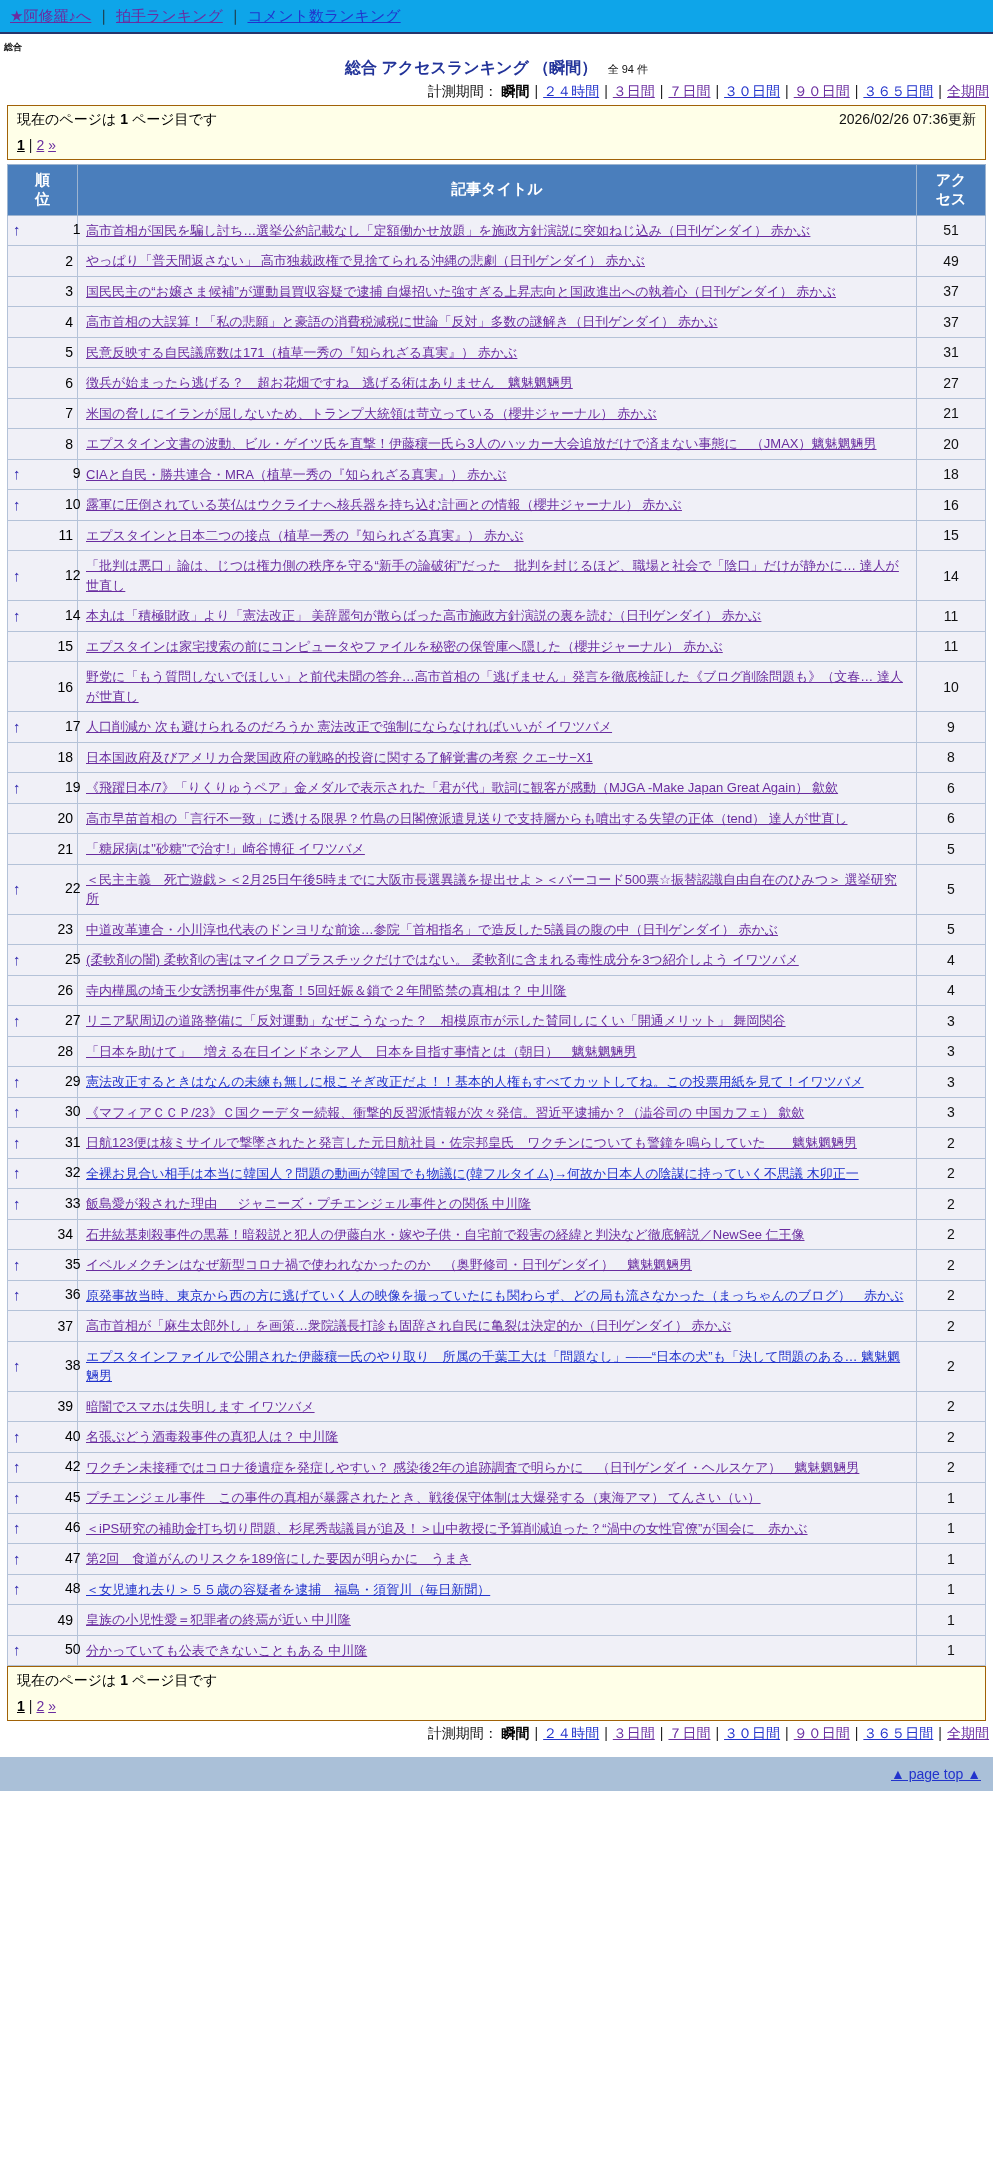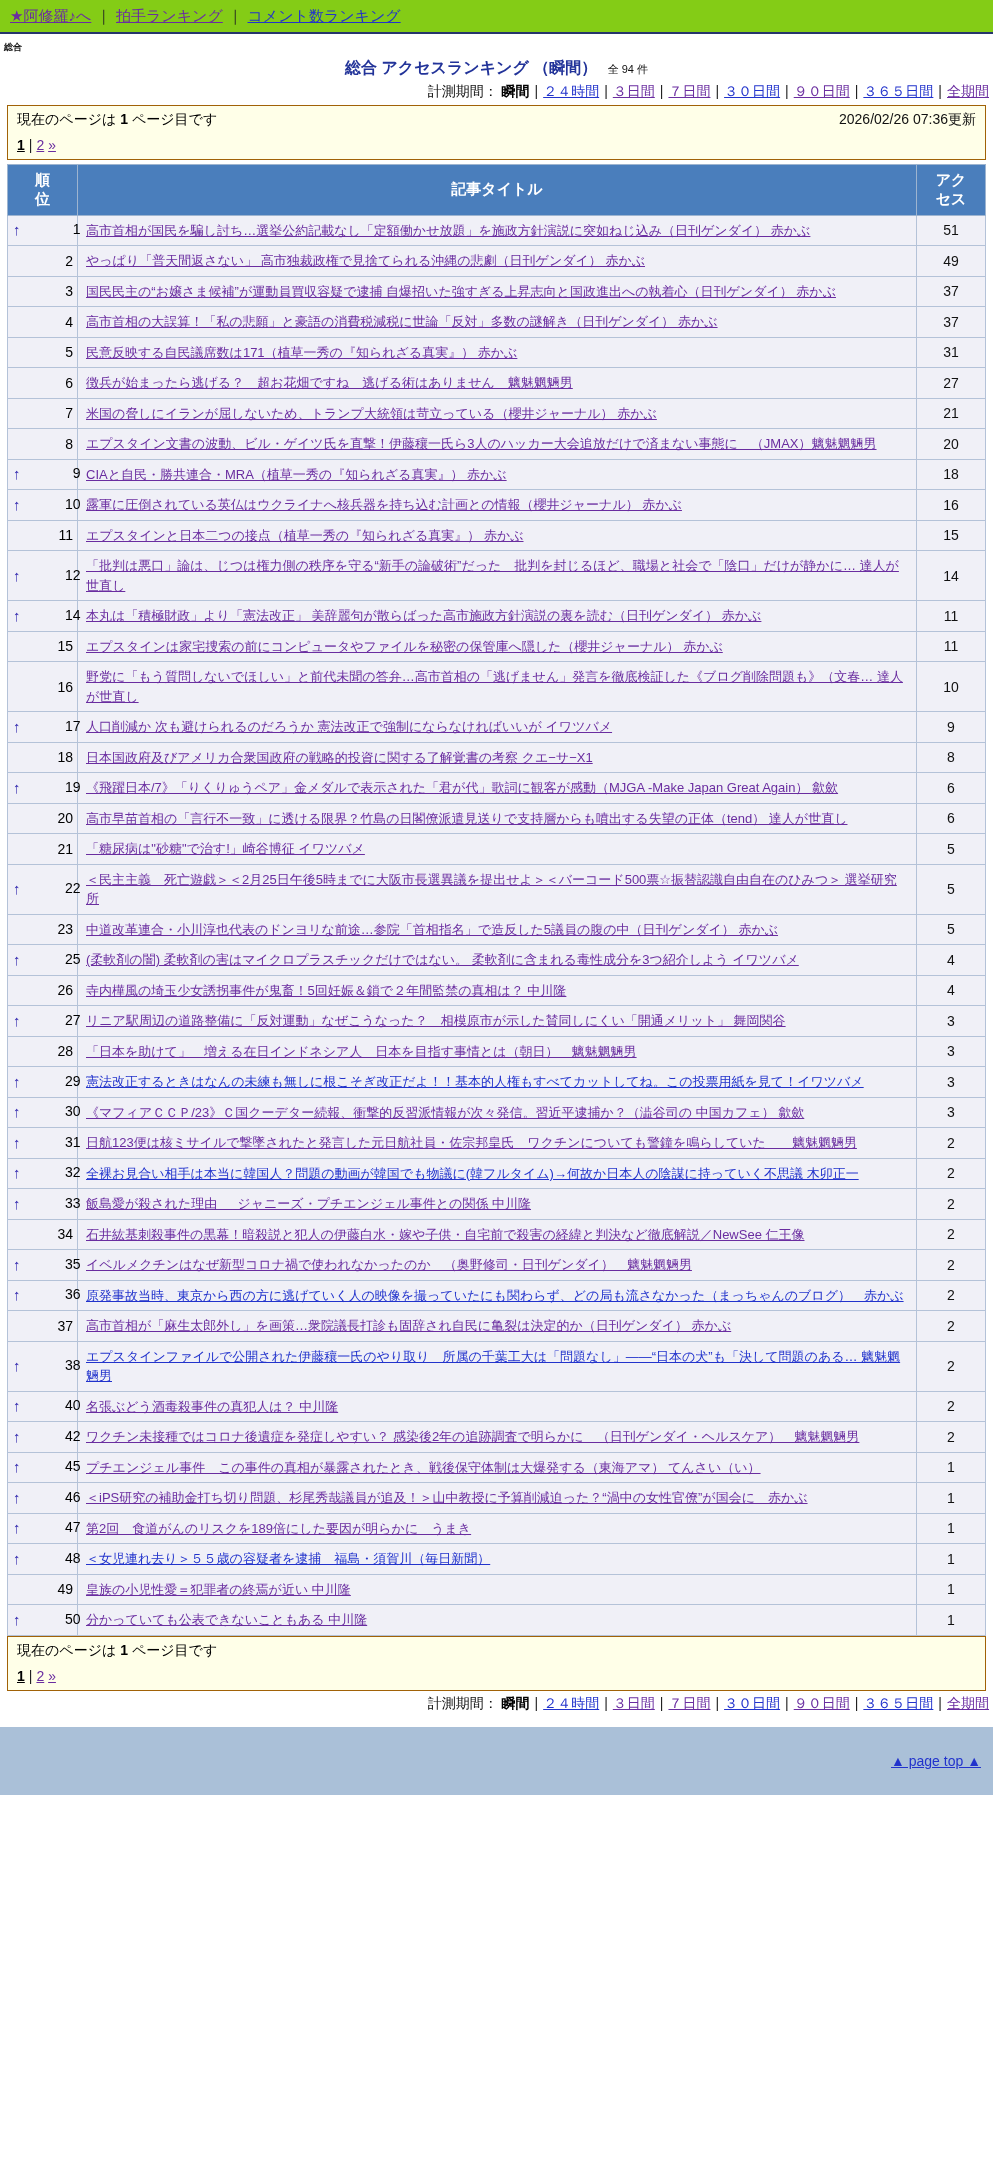--- a/index.html
+++ b/index.html
@@ -1,21 +1,21 @@
 <!DOCTYPE html>
 <html lang="ja"><head>
 <meta charset="utf-8">
 <style>
   html,body{margin:0;padding:0;background:#fff;font-family:"Liberation Sans","DejaVu Sans",sans-serif;color:#000;}
   a{text-decoration:underline;cursor:pointer;}
   .lk.visited{color:#6a2da0;}
   .lk.unvisited{color:#2233cc;}
   .sep{color:#222;margin:0 5px;}
 
-  .topnav{background:#84cc16;border-bottom:2px solid #27356b;padding:7px 10px 6px 10px;font-size:15px;}
+  .topnav{background:#0ea5e9;border-bottom:2px solid #27356b;padding:7px 10px 6px 10px;font-size:15px;}
   .topnav .lk{font-weight:normal;}
 
   .category{font-size:9px;font-weight:bold;margin:7px 0 2px 4px;color:#111;}
 
   .title-line{text-align:center;margin:4px 0 2px 0;}
   .main-title{color:#223399;font-weight:bold;font-size:16px;}
   .total-count{font-size:11px;color:#111;margin-left:6px;}
 
   .period-line{text-align:right;font-size:14px;margin:4px 4px 4px 0;color:#111;}
   .period-line b{color:#000;}
@@ -33,21 +33,21 @@
   th .stack{display:inline-block;word-break:break-all;line-height:1.25;text-align:center;}
   th.h-rank .stack{max-width:1.1em;}
   th.h-access .stack{max-width:2.15em;}
   table.rank td{border:1px solid #b4c2d8;background:#f0f0f7;vertical-align:middle;}
   td.rank-cell{width:60px;white-space:nowrap;padding:4px 4px 4px 5px;font-size:14px;}
   td.rank-cell .num{display:inline-block;width:100%;text-align:right;box-sizing:border-box;}
   .up-arrow{color:#352bb0;font-weight:bold;font-size:15px;float:left;line-height:1.2;}
   td.title-cell{padding:5px 8px;font-size:13px;line-height:1.5;}
   td.access-cell{width:42px;text-align:center;font-size:14px;padding:4px 13px;color:#111;}
 
-  .pagetop-bar{background:#aac0d8;margin-top:14px;padding:26px 12px;text-align:right;font-size:14px;}
+  .pagetop-bar{background:#aac0d8;margin-top:14px;padding:9px 12px;text-align:right;font-size:14px;}
   .pagetop-bar a{color:#2233cc;}
   .bottom-space{height:34px;}
 </style>
 </head>
 <body>
 
 <div class="topnav" id="topnav"><a class="lk visited">★阿修羅♪へ</a><span class="sep">｜</span><a class="lk visited">拍手ランキング</a><span class="sep">｜</span><a class="lk unvisited">コメント数ランキング</a></div>
 
 <div class="category">総合</div>
 
@@ -252,20 +252,25 @@
           <td class="rank-cell"><span class="num">37</span></td>
           <td class="title-cell"><a class="lk visited">高市首相が「麻生太郎外し」を画策…衆院議長打診も固辞され自民に亀裂は決定的か（日刊ゲンダイ） 赤かぶ</a></td>
           <td class="access-cell">2</td>
         </tr>
         <tr>
           <td class="rank-cell"><span class="up-arrow">↑</span><span class="num">38</span></td>
           <td class="title-cell"><a class="lk unvisited">エプスタインファイルで公開された伊藤穰一氏のやり取り　所属の千葉工大は「問題なし」――“日本の犬”も「決して問題のある… 魑魅魍魎男</a></td>
           <td class="access-cell">2</td>
         </tr>
         <tr>
+          <td class="rank-cell"><span class="num">39</span></td>
+          <td class="title-cell"><a class="lk visited">暗闇でスマホは失明します イワツバメ</a></td>
+          <td class="access-cell">2</td>
+        </tr>
+        <tr>
           <td class="rank-cell"><span class="up-arrow">↑</span><span class="num">40</span></td>
           <td class="title-cell"><a class="lk visited">名張ぶどう酒毒殺事件の真犯人は？ 中川隆</a></td>
           <td class="access-cell">2</td>
         </tr>
         <tr>
           <td class="rank-cell"><span class="up-arrow">↑</span><span class="num">42</span></td>
           <td class="title-cell"><a class="lk visited">ワクチン未接種ではコロナ後遺症を発症しやすい？ 感染後2年の追跡調査で明らかに　（日刊ゲンダイ・ヘルスケア）　魑魅魍魎男</a></td>
           <td class="access-cell">2</td>
         </tr>
         <tr>

